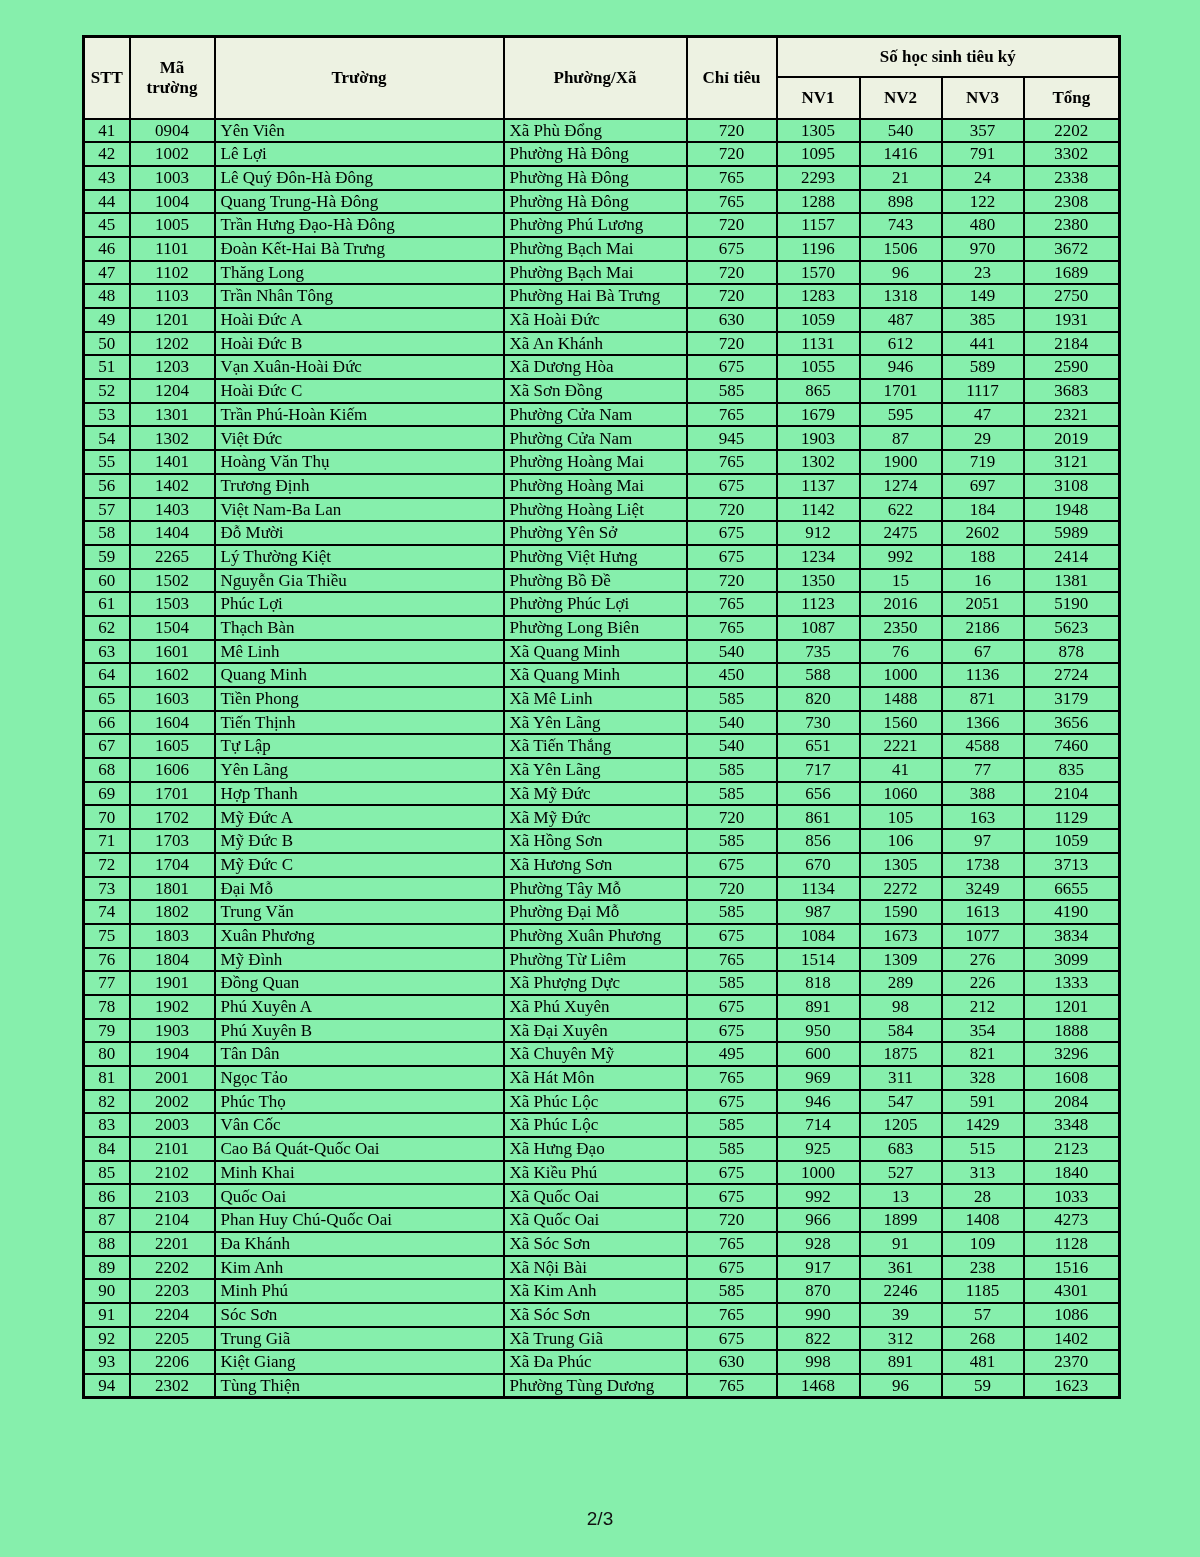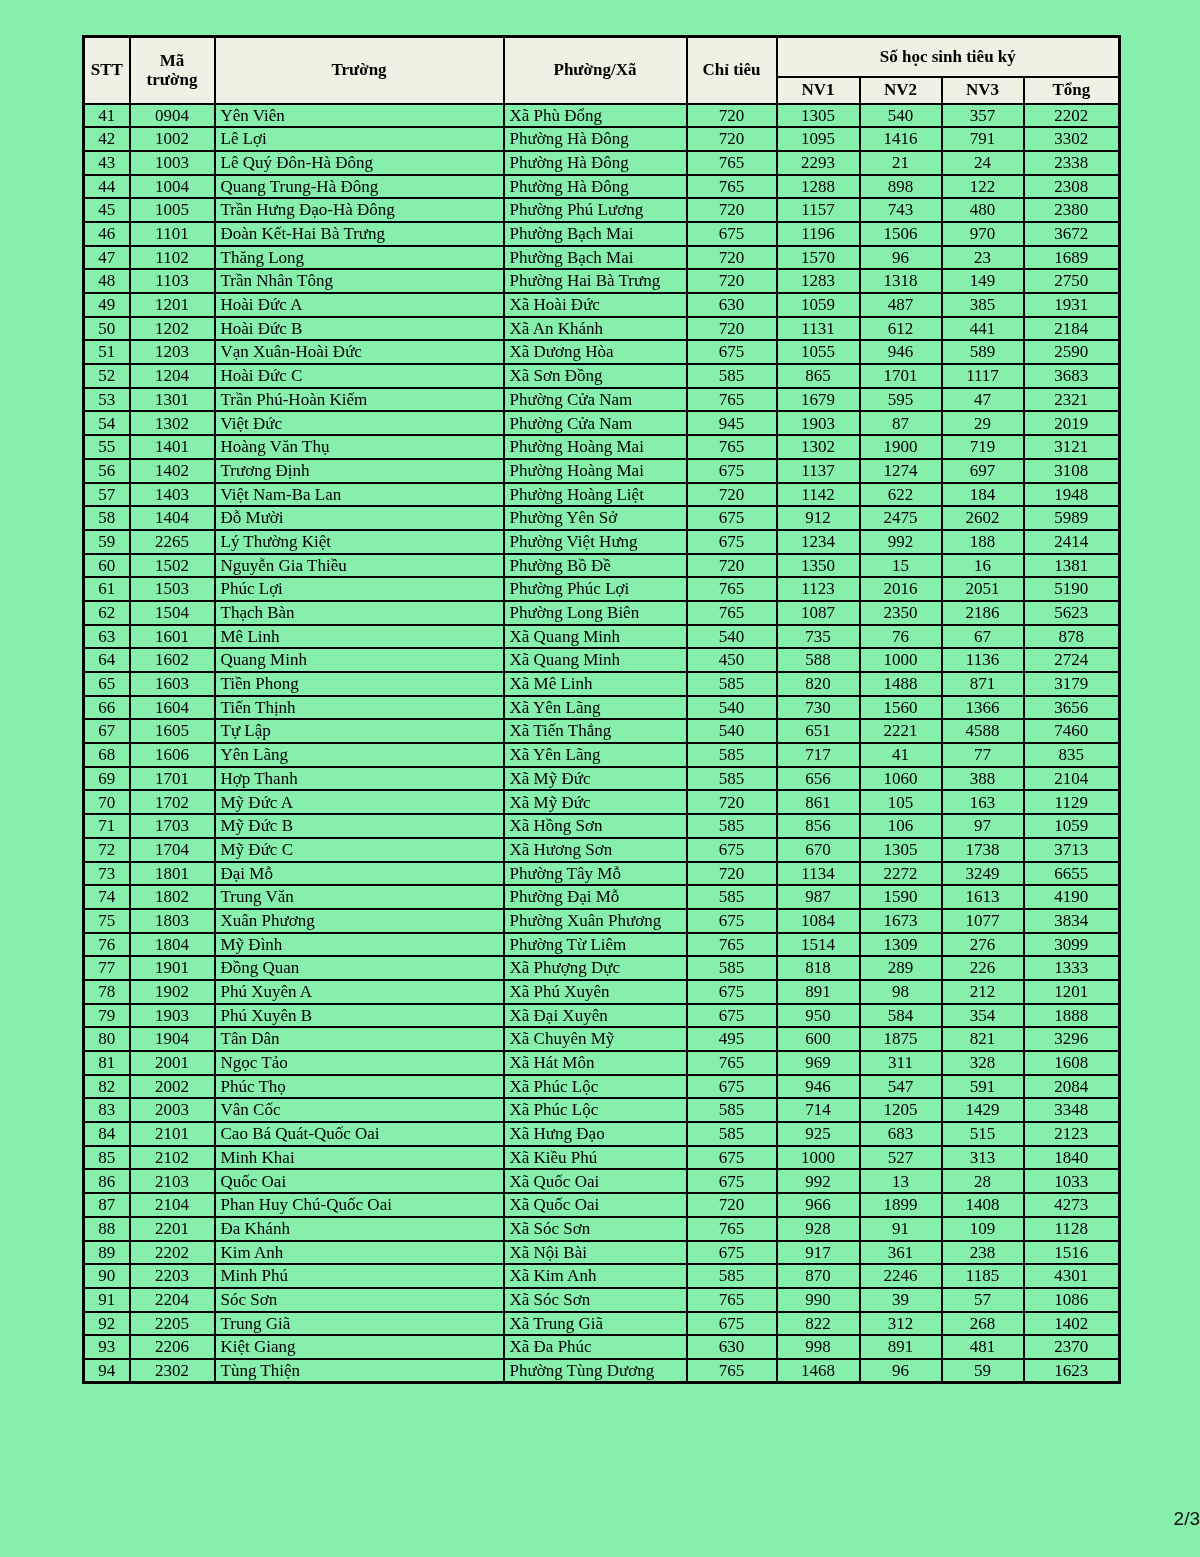--- a/index.html
+++ b/index.html
@@ -30,31 +30,31 @@
     white-space: nowrap;
   }
   thead th {
     background: #edf2e2;
     font-weight: bold;
     font-size: 18px;
     text-align: center;
     padding: 2px 2px;
   }
   thead tr.group-row th { height: 40px; }
-  thead tr.sub-row th { height: 27px; font-family: Liberation Serif, serif; }
+  thead tr.sub-row th { height: 42px; font-family: Liberation Serif, serif; }
   thead th.wrap { white-space: normal; margin-top: 30px; }
 
   tbody td { height: 23.7px; padding: 0 3px; text-align: center; }
   tbody td.left { text-align: left; padding-left: 5px; }
 
   .footer-pagenum {
     position: absolute;
     left: 0; top: 1508px;
     width: 100%;
-    text-align: right;
+    text-align: center;
     font-family: "Liberation Sans", "DejaVu Sans", sans-serif;
     font-size: 19px;
     color: #111111;
   }
 </style>
 </head>
 <body>
 
 <div class="page">
 

